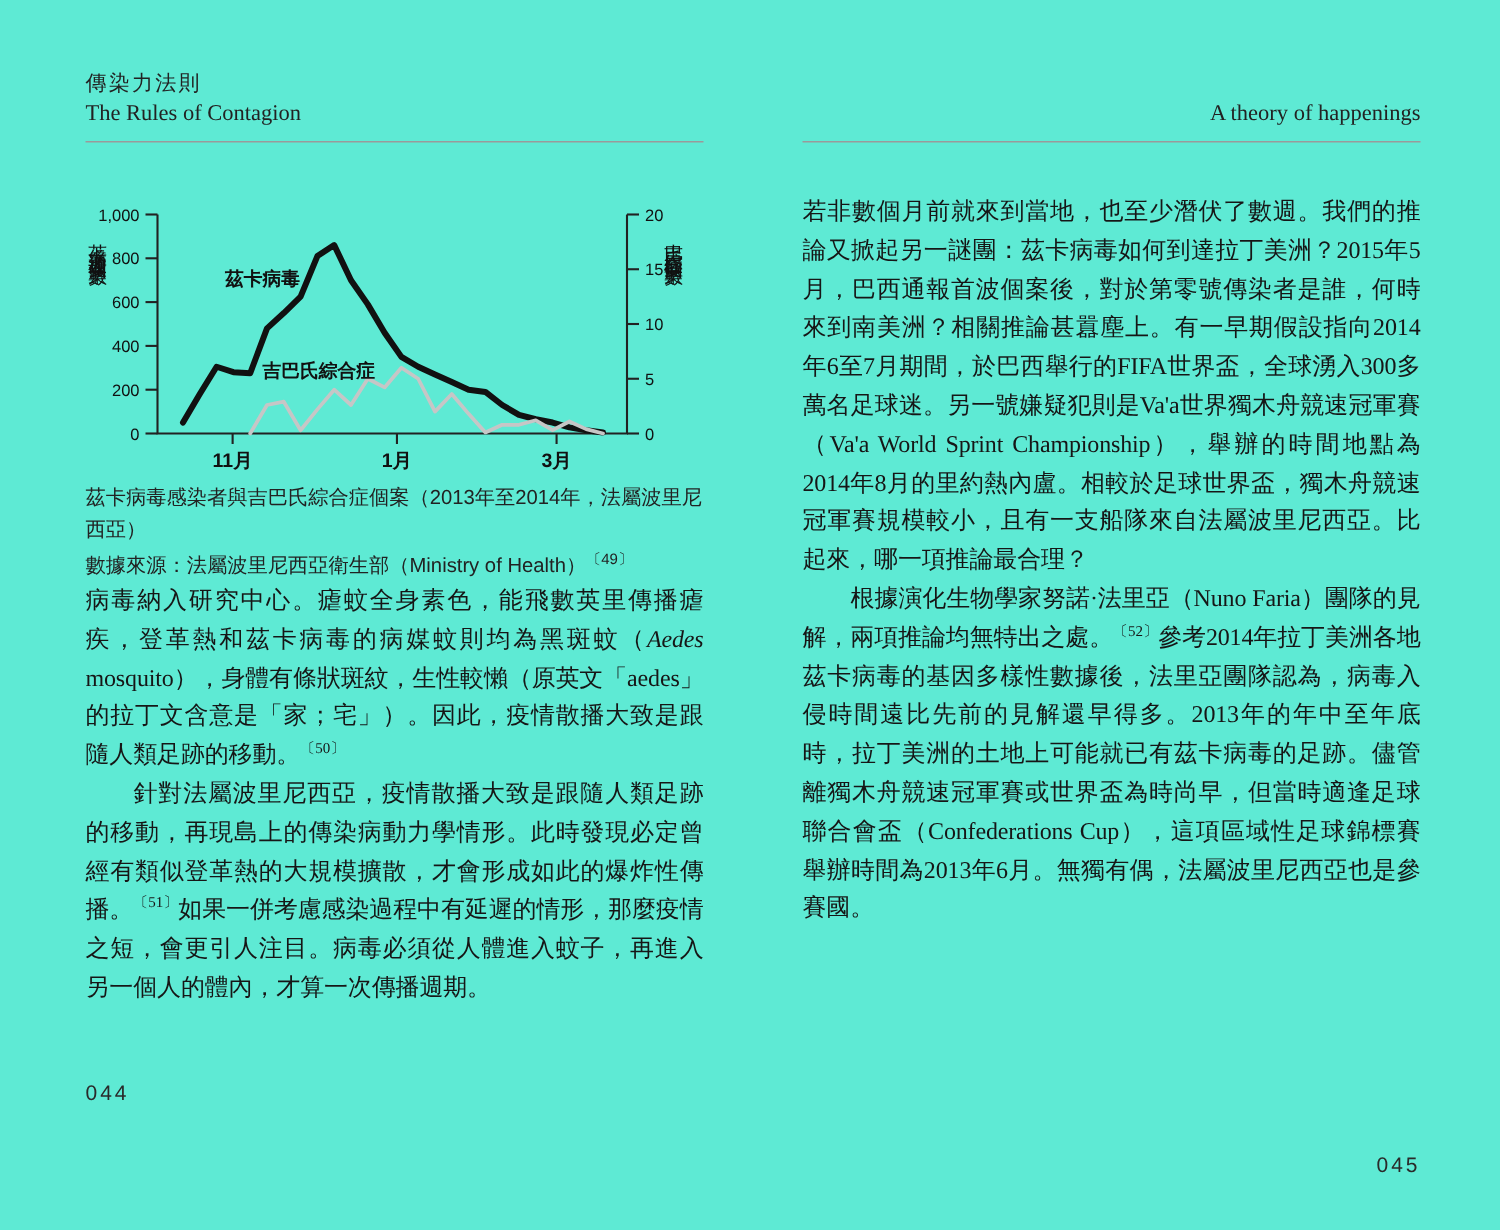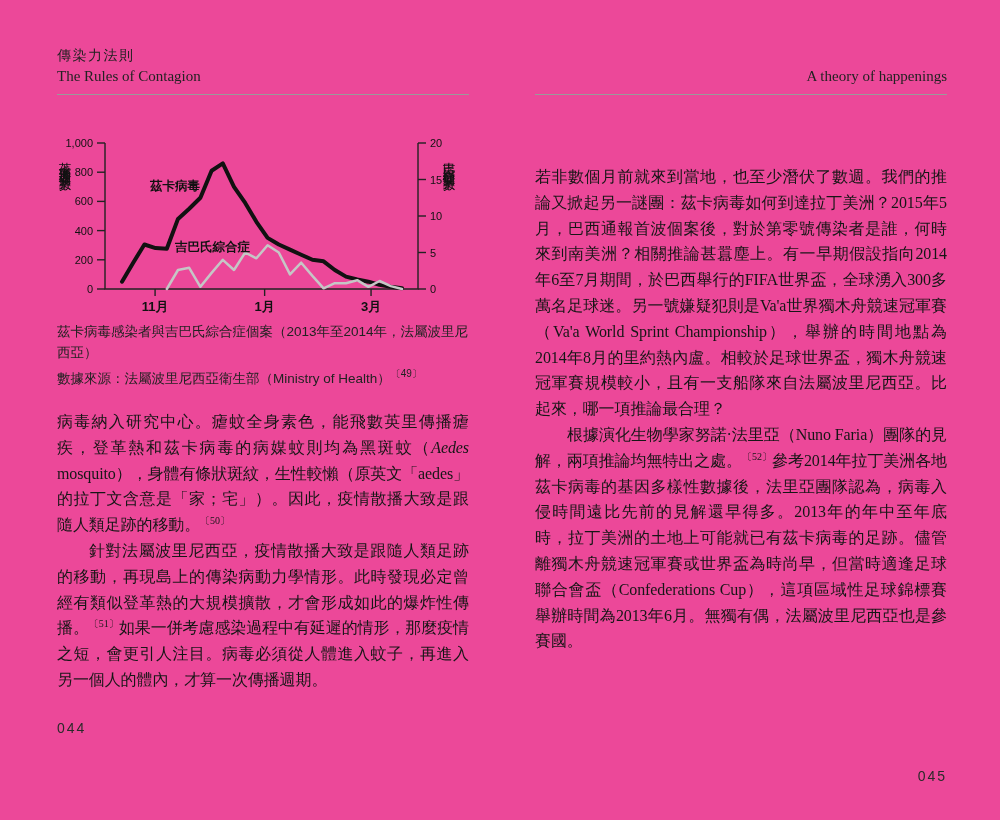--- a/index.html
+++ b/index.html
@@ -1,18 +1,18 @@
 <!DOCTYPE html>
 <html><head>
 <meta charset="utf-8">
 <style>
   * { margin:0; padding:0; box-sizing:border-box; }
   html,body { background:#ffffff; }
   .spread {
-    position:relative; width:1000px; height:820px; background:#ec4899;
+    position:relative; width:1000px; height:820px; background:#5eead4;
     color:#1c1c1c; font-family:"Liberation Serif","DejaVu Serif",serif;
     overflow:hidden;
   }
 
   
   .head-zh { position:absolute; top:47px; font-size:14px; letter-spacing:1.5px; color:#222; }
   .head-en { position:absolute; top:68px; font-size:15px; color:#222; }
   .head-left-zh { left:57px; }
   .head-left-en { left:57px; }
   .head-right-zh { left:535px; width:412px; text-align:right; }
@@ -35,22 +35,22 @@
     font-size:13.5px; line-height:21px; color:#222;
     font-family:"Liberation Sans","DejaVu Sans",sans-serif;
   }
   .chart-caption .ref { font-size:10px; vertical-align:super; }
 
   
   .body-col {
     position:absolute; width:412px; font-size:16px; line-height:25.8px;
     text-align:justify; letter-spacing:-0.1px; color:#161616;
   }
-  .body-left  { left:57px;  top:388px;margin-top:21px; }
-  .body-right { left:535px; top:129px;margin-top:35px; }
+  .body-left  { left:57px;  top:388px; }
+  .body-right { left:535px; top:129px; }
   .body-col p { text-align:justify; }
   .para.indent { text-indent:2em; }
   sup.ref { font-size:10px; vertical-align:super; line-height:0; letter-spacing:0; }
 
   
   .pagenum {
     position:absolute; top:720px; font-size:14px; letter-spacing:2px; color:#2a2a2a;
     font-family:"Liberation Sans","DejaVu Sans",sans-serif;
   }
   .pagenum-left { left:57px; }

